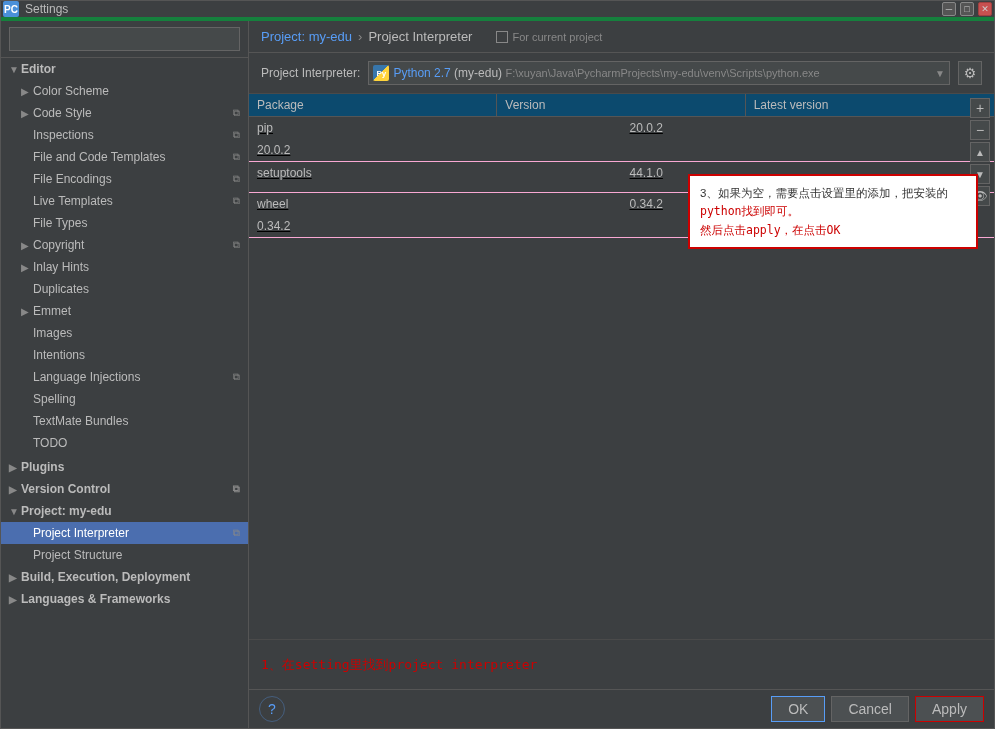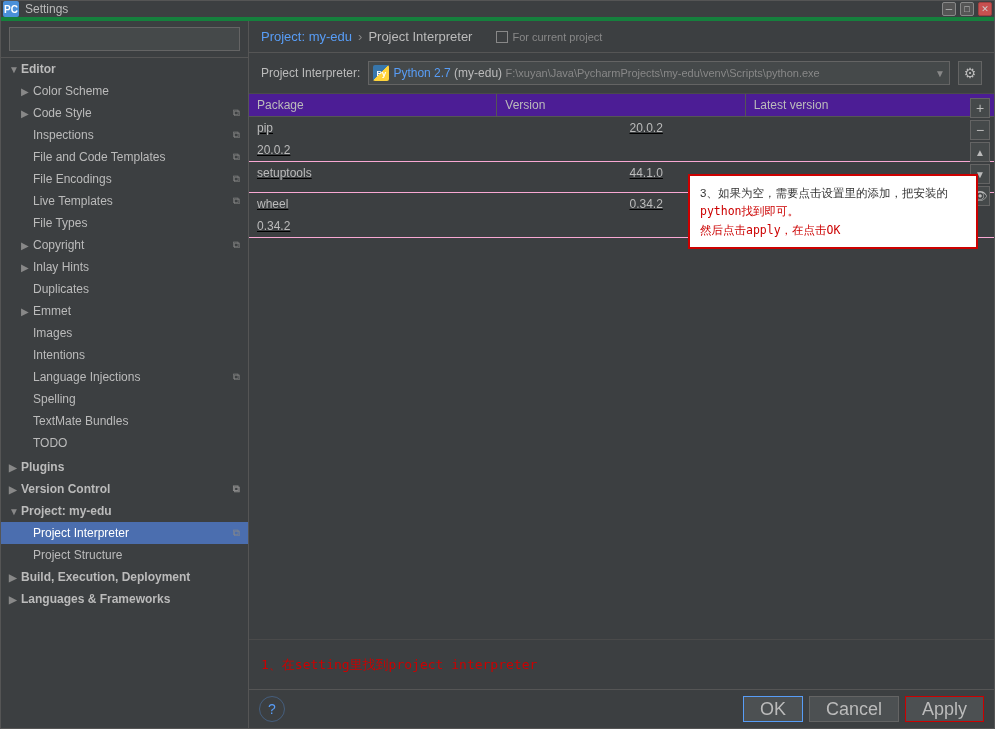--- a/index.html
+++ b/index.html
@@ -39,31 +39,31 @@
     .breadcrumb-bar .for-project { color: #888; font-size: 11px; margin-left: 20px; display: flex; align-items: center; gap: 4px; }
     .breadcrumb-bar .checkbox-icon { width: 12px; height: 12px; border: 1px solid #888; display: inline-block; }
     
     .interpreter-section { padding: 8px 12px; display: flex; align-items: center; gap: 8px; border-bottom: 1px solid #4a4a4a; flex-shrink: 0; justify-content: center; }
     .interpreter-label { color: #bbb; font-size: 12px; white-space: nowrap; }
     .interpreter-dropdown { display: flex; align-items: center; background: #45494a; border: 1px solid #646464; height: 24px; flex: 1; padding: 0 4px; gap: 4px; cursor: pointer; }
     .python-icon { width: 16px; height: 16px; background: linear-gradient(135deg, #3776ab 50%, #ffd43b 50%); border-radius: 2px; flex-shrink: 0; display: flex; align-items: center; justify-content: center; font-size: 8px; color: white; font-weight: bold; }
     .interpreter-text { color: #bbb; font-size: 12px; flex: 1; overflow: hidden; text-overflow: ellipsis; white-space: nowrap; }
     .dropdown-arrow { color: #888; font-size: 10px; }
     .gear-btn { width: 24px; height: 24px; background: #45494a; border: 1px solid #646464; display: flex; align-items: center; justify-content: center; cursor: pointer; color: #bbb; font-size: 14px; flex-shrink: 0; }
-    .table-header { display: grid; grid-template-columns: 1fr 1fr 1fr; background: #4c1d95; border-bottom: 1px solid #555; flex-shrink: 0; }
+    .table-header { display: grid; grid-template-columns: 1fr 1fr 1fr; background: #0c4a6e; border-bottom: 1px solid #555; flex-shrink: 0; }
     .table-header-cell { padding: 4px 8px; color: #bbb; font-size: 12px; font-weight: normal; border-right: 1px solid #555; }
     .table-header-cell:last-child { border-right: none; }
     .table-body { flex: 1; overflow-y: auto; }
     .table-row { display: grid; grid-template-columns: 1fr 1fr; border-bottom: 1px solid #f9a8d4; text-decoration: underline; }
     .table-cell { padding: 4px 8px; color: #bbb; font-size: 12px; }
     .table-btn { width: 20px; height: 20px; background: #45494a; border: 1px solid #646464; display: flex; align-items: center; justify-content: center; color: #bbb; font-size: 14px; cursor: pointer; }
     
     
     .dialog-footer { display: flex; justify-content: flex-end; align-items: center; padding: 6px 10px; gap: 6px; border-top: 1px solid #555; background: #3c3f41; flex-shrink: 0; }
-    .footer-btn { height: 26px; padding: 0 16px; background: #4c5052; border: 1px solid #646464; color: #bbb; font-size: 18px; cursor: pointer; }
+    .footer-btn { height: 26px; padding: 0 16px; background: #4c5052; border: 1px solid #646464; color: #bbb; font-size: 14px; cursor: pointer; }
     .footer-btn.primary { border-color: #589df6; }
     .footer-btn.apply { border-color: #cc0000; }
     
     .help-btn { width: 26px; height: 26px; background: transparent; border: none; color: #589df6; font-size: 14px; cursor: pointer; margin-right: auto; display: flex; align-items: center; justify-content: center; border: 1px solid #589df655; border-radius: 50%; }
     
     .table-area { flex: 1; display: flex; flex-direction: column; overflow: hidden; position: relative; }
     
     .note-box { position: absolute; right: 16px; top: 80px; width: 290px; background: white; border: 2px solid #cc0000; padding: 8px 10px; font-size: 11.5px; color: #333; line-height: 1.6; z-index: 20; }
     .note-box .mono { font-family: monospace; color: #cc0000; }
   </style>

